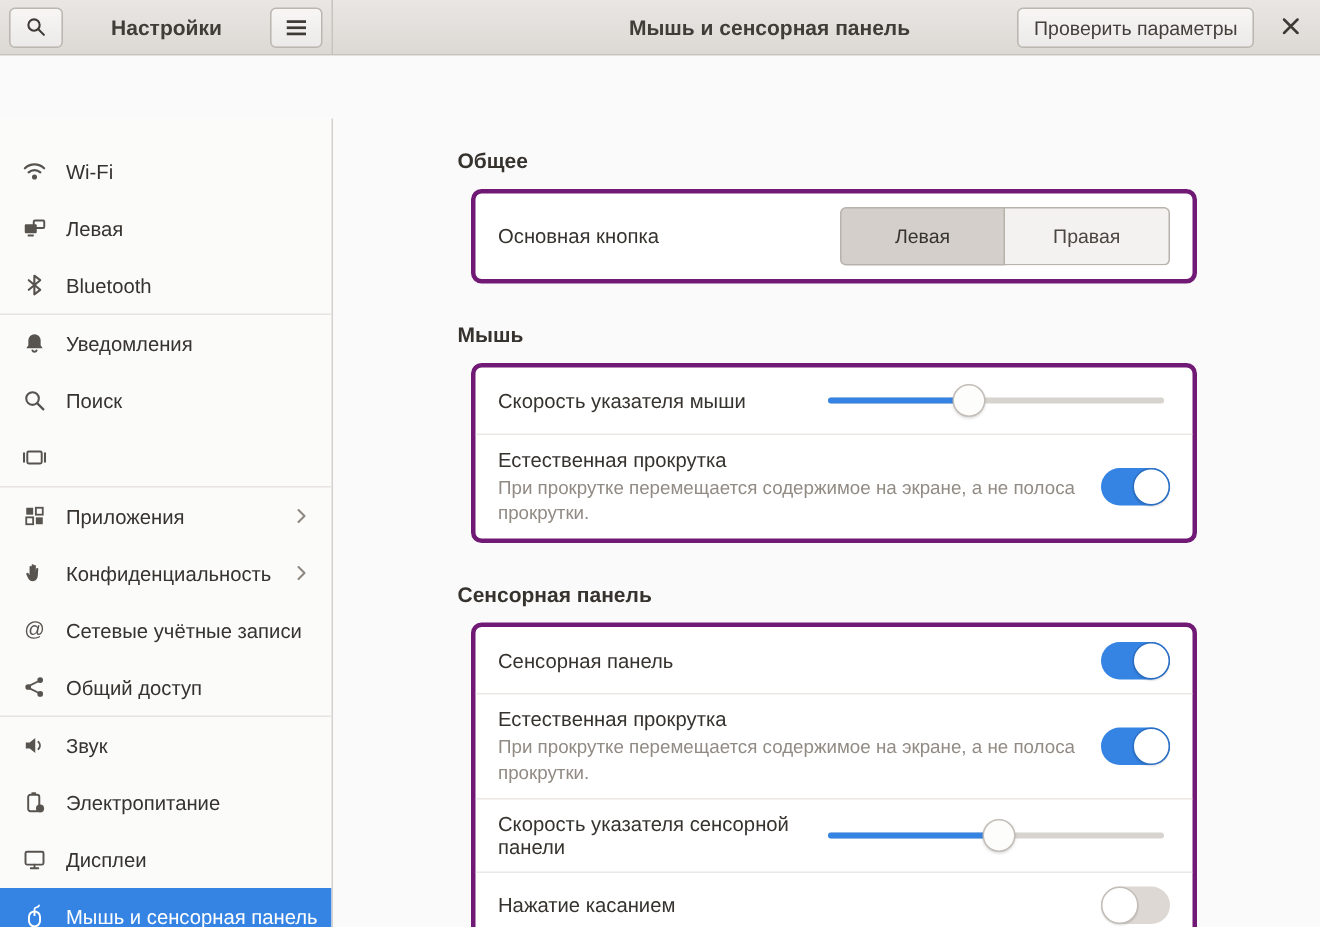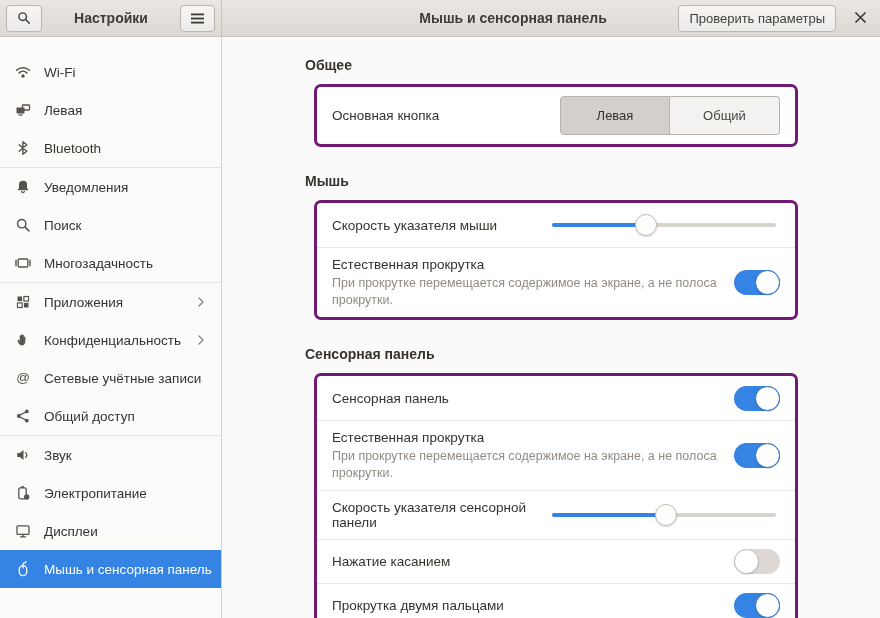--- a/index.html
+++ b/index.html
@@ -3,21 +3,21 @@
 <meta charset="utf-8">
 <style>
   * { box-sizing: border-box; }
   html,body { margin:0; padding:0; }
   body {
     width:880px; height:618px; overflow:hidden;
     font-family:"Liberation Sans", sans-serif;
     color:#2e3436; background:#fbfafa;
     -webkit-font-smoothing:antialiased;
   }
-  .window { width:880px; height:618px; display:flex; flex-direction:column; }
+  .window { width:880px; height:618px; display:flex; flex-direction:column;gap:42px; }
 
   
   header { display:flex; height:37px; flex:0 0 37px;
     background:linear-gradient(#e9e6e3,#dcd9d5);
     border-bottom:1px solid #c9c3be; }
   .hb-left { width:222px; flex:0 0 222px; display:flex; align-items:center;
     justify-content:space-between; padding:0 6px; border-right:1px solid #c9c3be; }
   .hb-right { flex:1; display:flex; align-items:center; justify-content:flex-end;
     gap:13px; padding:0 9px; position:relative; }
   .hb-title { font-weight:bold; font-size:14px; color:#403c38; white-space:nowrap; }
@@ -181,21 +181,20 @@
         <span class="label">Поиск</span>
       </div>
 
       <div class="side-item">
         <span class="icon">
           <svg viewBox="0 0 16 16" width="16" height="16">
               <rect x="3.2" y="4" width="9.6" height="8" rx="1" fill="none" stroke="currentColor" stroke-width="1.3"></rect>
               <path d="M1 5.2v5.6M15 5.2v5.6" stroke="currentColor" stroke-width="1.4" stroke-linecap="round"></path>
             </svg>
         </span>
-        <span class="label">Многозадачность</span>
       </div>
 
       <div class="side-sep"></div>
 
       <div class="side-item">
         <span class="icon">
           <svg viewBox="0 0 16 16" width="16" height="16">
               <rect x="2.5" y="2.5" width="4.6" height="4.6" fill="currentColor"></rect>
               <rect x="8.9" y="2.5" width="4.6" height="4.6" fill="none" stroke="currentColor" stroke-width="1.2"></rect>
               <rect x="2.5" y="8.9" width="4.6" height="4.6" fill="none" stroke="currentColor" stroke-width="1.2"></rect>
@@ -296,21 +295,21 @@
 
         <section>
           <h2 class="sec-title">Общее</h2>
           <div class="card">
             <div class="row">
               <div class="row-text">
                 <div class="row-title">Основная кнопка</div>
               </div>
               <div class="segmented">
                 <button class="seg-btn sel">Левая</button>
-                <button class="seg-btn">Общий</button>
+                <button class="seg-btn">Правая</button>
               </div>
             </div>
           </div>
         </section>
 
         <section>
           <h2 class="sec-title">Мышь</h2>
           <div class="card">
             <div class="row">
               <div class="row-text">

